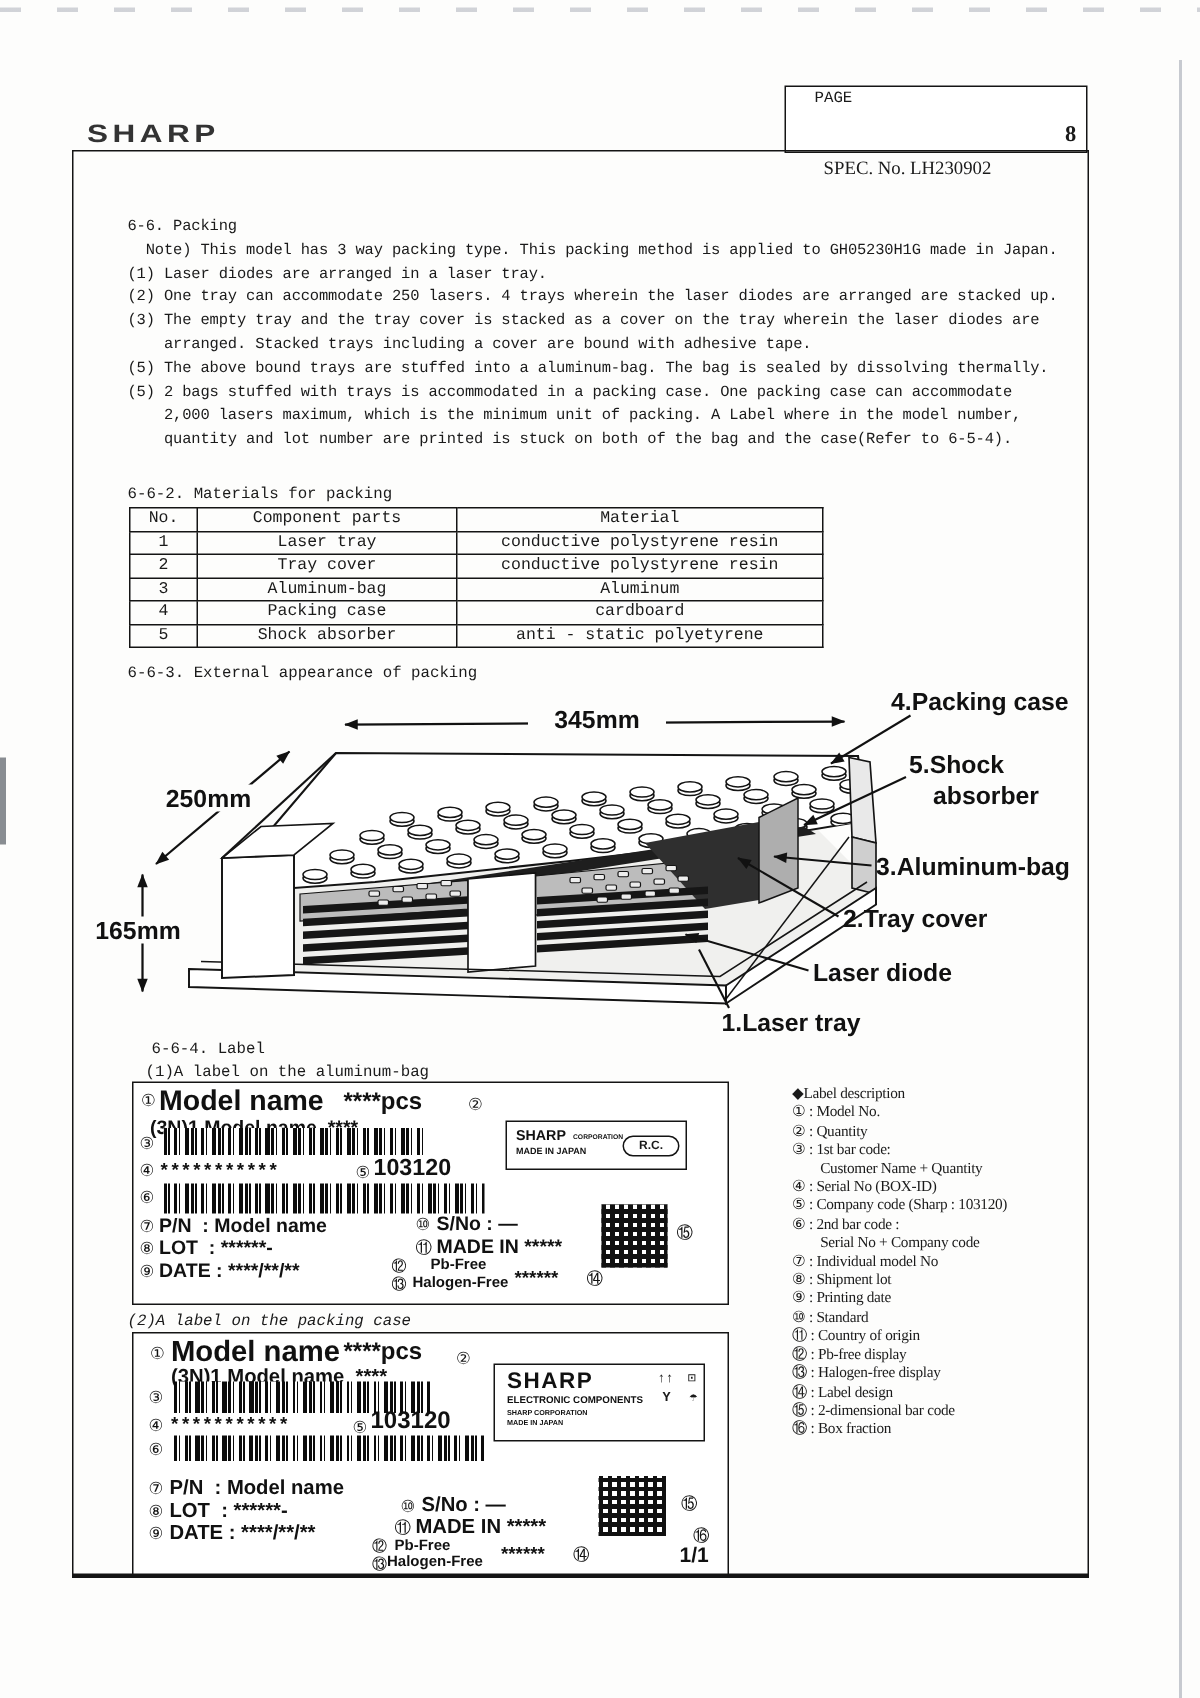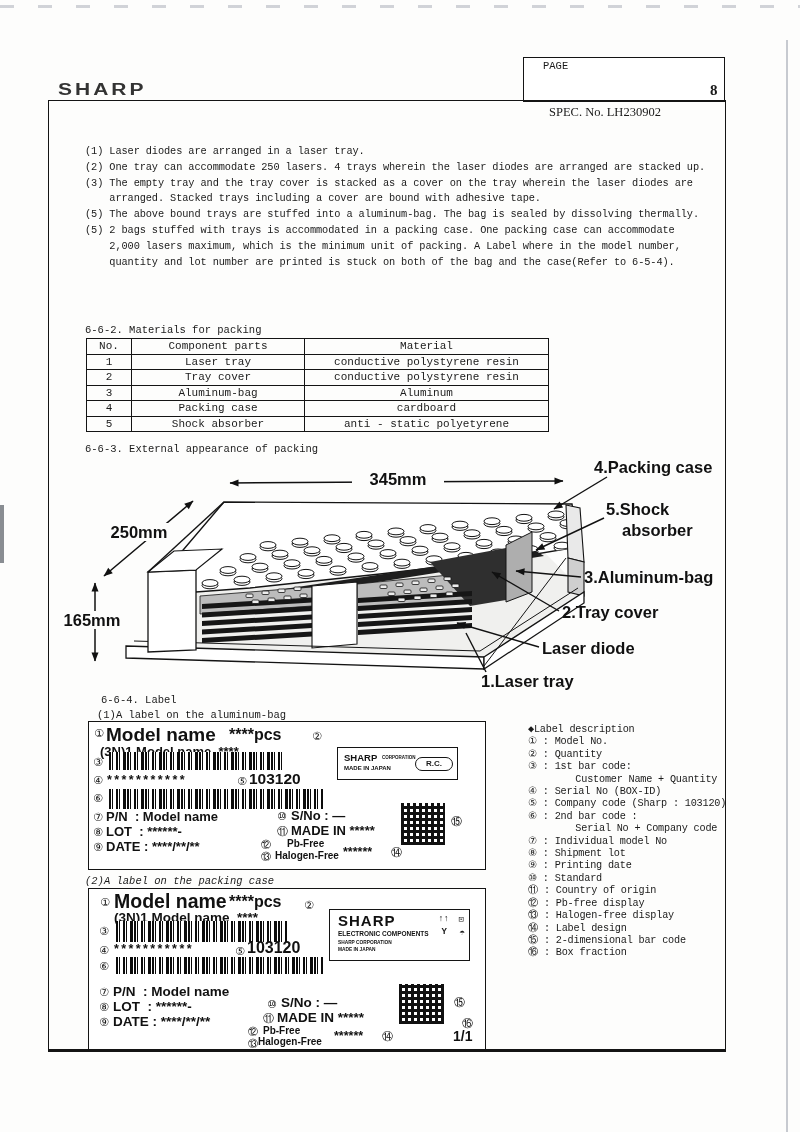--- a/index.html
+++ b/index.html
@@ -2,21 +2,21 @@
 <html><head>
 <meta charset="utf-8">
 <style>
   html,body{margin:0;padding:0;background:#e8e8e8;}
   .page{position:relative;width:800px;height:1132px;background:#fdfdfc;overflow:hidden;
         font-family:"Liberation Mono",monospace;color:#1a1a1a;}
   .abs{position:absolute;}
   .mono{font-family:"Liberation Mono",monospace;white-space:pre;}
   .lines{font-size:10.3px;line-height:15.8px;letter-spacing:-0.1px;}
   .lines .ln{white-space:pre;}
-  .desc-lines{font-size:10.2px;line-height:12.4px;letter-spacing:-0.2px;}
+  .desc-lines{font-size:10.2px;line-height:12.4px;letter-spacing:-0.2px;font-family:Liberation Serif, serif;}
   .sec-title{font-size:10.5px;white-space:pre;}
   .frame{border:1.6px solid #141414;border-bottom-width:3px;background:transparent;}
   .hdrbox{border:1.7px solid #141414;display:flex;}
   .hdrcell{position:relative;}
   .hdrlabel{position:absolute;top:2px;left:3px;font-size:10.5px;white-space:pre;}
   .hdrval{position:absolute;bottom:2px;width:100%;text-align:center;
           font-family:"Liberation Serif",serif;font-size:15px;letter-spacing:.5px;}
   .logo{font-family:"Liberation Sans",sans-serif;font-weight:900;font-size:21px;
         letter-spacing:3px;color:#333;transform:scaleY(.8);transform-origin:left top;}
   .spec{font-family:"Liberation Serif",serif;font-size:12.5px;}
@@ -52,20 +52,22 @@
     <div class="hdrcell" style="flex:1;margin-left:16px;">
       <div class="hdrlabel">PAGE</div>
       <div class="hdrval" style="text-align:right;padding-right:6px;box-sizing:border-box;font-weight:bold;">8</div>
     </div>
   </div>
   <div class="abs spec" style="left:505px;top:105px;width:200px;text-align:center;">SPEC. No. LH230902</div>
 
   <div class="abs frame" style="left:48px;top:100px;width:676px;height:948px;"></div>
 
   <div class="abs lines" style="left:85px;top:144px;">
+      <div class="ln">6-6. Packing</div>
+      <div class="ln">  Note) This model has 3 way packing type. This packing method is applied to GH05230H1G made in Japan.</div>
       <div class="ln">(1) Laser diodes are arranged in a laser tray.</div>
       <div class="ln">(2) One tray can accommodate 250 lasers. 4 trays wherein the laser diodes are arranged are stacked up.</div>
       <div class="ln">(3) The empty tray and the tray cover is stacked as a cover on the tray wherein the laser diodes are</div>
       <div class="ln">    arranged. Stacked trays including a cover are bound with adhesive tape.</div>
       <div class="ln">(5) The above bound trays are stuffed into a aluminum-bag. The bag is sealed by dissolving thermally.</div>
       <div class="ln">(5) 2 bags stuffed with trays is accommodated in a packing case. One packing case can accommodate</div>
       <div class="ln">    2,000 lasers maximum, which is the minimum unit of packing. A Label where in the model number,</div>
       <div class="ln">    quantity and lot number are printed is stuck on both of the bag and the case(Refer to 6-5-4).</div>
     </div>
 

